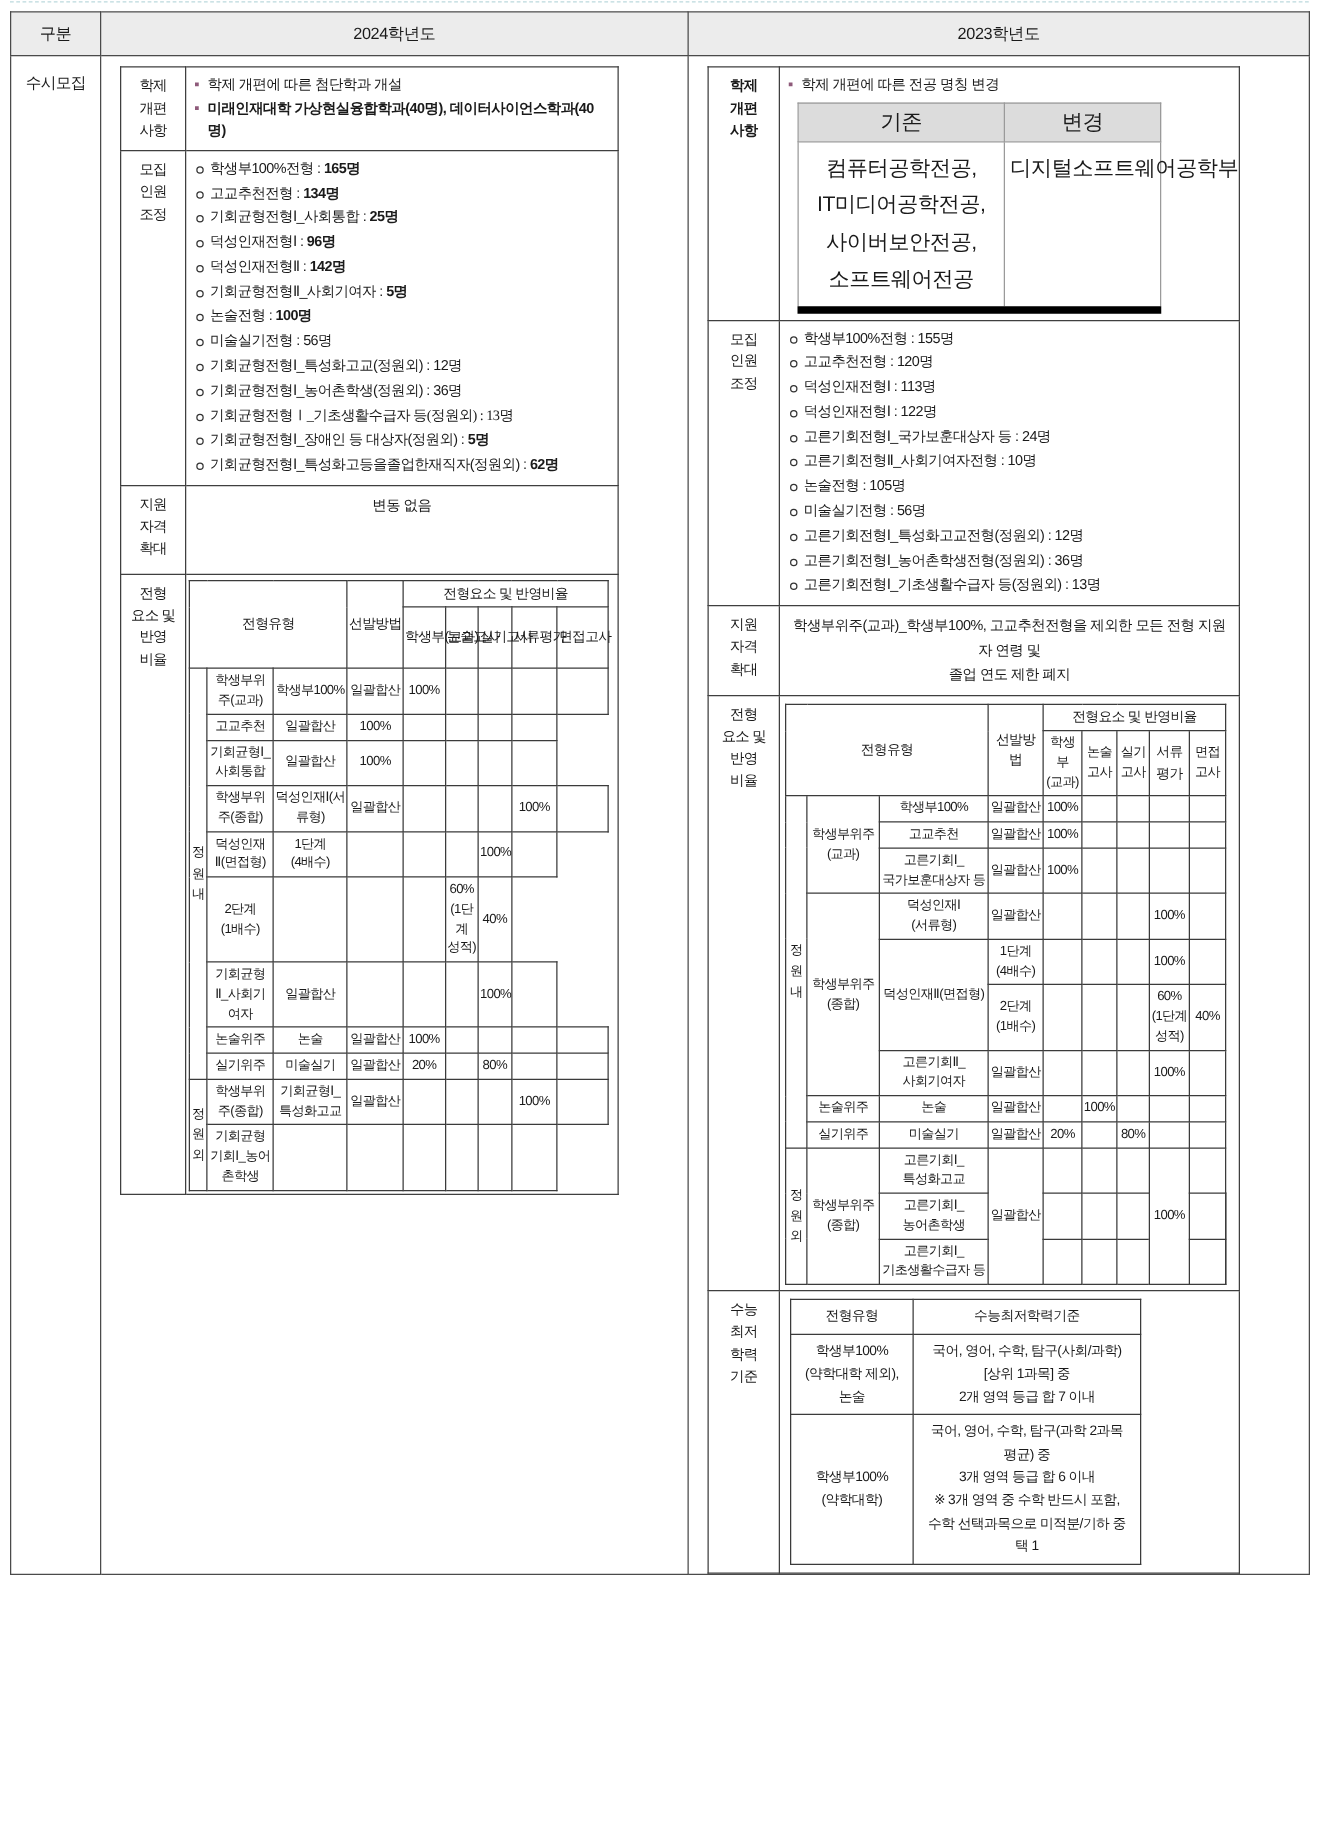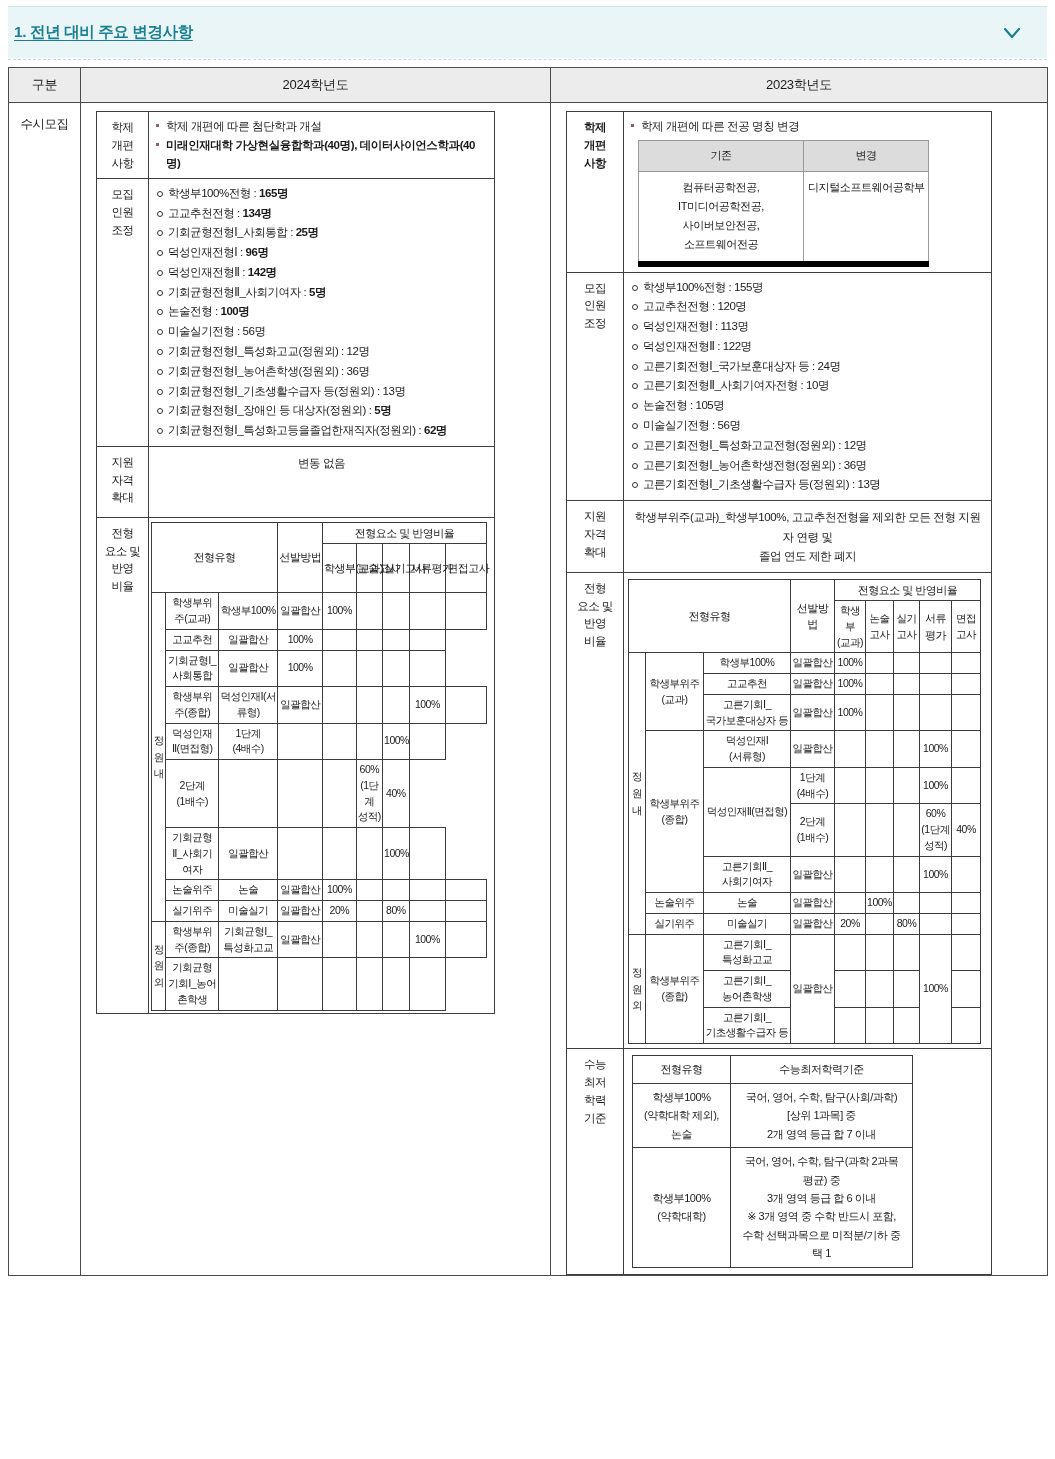--- a/index.html
+++ b/index.html
@@ -125,21 +125,21 @@
     border:1px solid #333;
     border-radius:50%;
   }
   b.n{font-weight:bold;}
 
   
   table.mini{
     border-collapse:collapse;
     table-layout:fixed;
     margin-top:4px;
-    font-size:11px;
+    font-size:17px;
     border-radius:26px;
   }
   table.mini th{
     background:#dcdcdc;
     border:1px solid #9a9a9a;
     font-weight:normal;
     height:28px;
     letter-spacing:-.4px;
   }
   table.mini td{
@@ -194,28 +194,20 @@
     line-height:1.68;
     letter-spacing:-.45px;
     vertical-align:middle;
   }
 </style>
 </head>
 <body>
 
 <div id="root">
 
-  <div class="acc-header">
-    <span class="acc-title">1. 전년 대비 주요 변경사항</span>
-    <span>
-      <svg class="chev" viewBox="0 0 26 26" aria-hidden="true">
-        <path d="M6 9 L13 17 L20 9" fill="none" stroke="#1a7f92" stroke-width="2.2" stroke-linecap="round" stroke-linejoin="round"></path>
-      </svg>
-    </span>
-  </div>
   <div class="acc-divider"></div>
 
   <table class="outer">
     <colgroup>
         <col style="width:72px">
         <col style="width:470px">
         <col style="width:497px">
       </colgroup>
     <thead>
       <tr>
@@ -254,21 +246,21 @@
                       <li style="white-space: normal;">학생부100%전형 : <b class="n">165명</b></li>
                       <li style="white-space: normal;">고교추천전형 : <b class="n">134명</b></li>
                       <li style="white-space: normal;">기회균형전형Ⅰ_사회통합 : <b class="n">25명</b></li>
                       <li style="white-space: normal;">덕성인재전형Ⅰ : <b class="n">96명</b></li>
                       <li style="white-space: normal;">덕성인재전형Ⅱ : <b class="n">142명</b></li>
                       <li style="white-space: normal;">기회균형전형Ⅱ_사회기여자 : <b class="n">5명</b></li>
                       <li style="white-space: normal;">논술전형 : <b class="n">100명</b></li>
                       <li style="white-space: normal;">미술실기전형 : <span>56명</span></li>
                       <li style="white-space: normal;">기회균형전형Ⅰ_특성화고교(정원외) : <span>12명</span></li>
                       <li style="white-space: normal;">기회균형전형Ⅰ_농어촌학생(정원외) : <span>36명</span></li>
-                      <li style="white-space: normal;">기회균형전형Ⅰ_기초생활수급자 등(정원외) : <span>13명</span></li>
+                      <li style="white-space: normal; font-family: Liberation Serif, serif;">기회균형전형Ⅰ_기초생활수급자 등(정원외) : <span>13명</span></li>
                       <li style="white-space: normal;">기회균형전형Ⅰ_장애인 등 대상자(정원외) : <b class="n">5명</b></li>
                       <li style="white-space: normal;">기회균형전형Ⅰ_특성화고등을졸업한재직자(정원외) : <b class="n">62명</b></li>
                     </ul>
               </td>
             </tr>
 
             <tr>
               <td class="rowlabel">지원<br>자격<br>확대</td>
               <td class="ctext" style="padding-top:7px;height:58px;vertical-align:top">변동 없음</td>
             </tr>
@@ -470,21 +462,21 @@
               </td>
             </tr>
 
             <tr>
               <td class="rowlabel">모집<br>인원<br>조정</td>
               <td class="body-cell">
                 <ul class="circ" id="mojip2023">
                       <li>학생부100%전형 : 155명</li>
                       <li>고교추천전형 : 120명</li>
                       <li>덕성인재전형Ⅰ : 113명</li>
-                      <li>덕성인재전형Ⅱ : 122명</li>
+                      <li>덕성인재전형Ⅰ : 122명</li>
                       <li>고른기회전형Ⅰ_국가보훈대상자 등 : 24명</li>
                       <li>고른기회전형Ⅱ_사회기여자전형 : 10명</li>
                       <li>논술전형 : 105명</li>
                       <li>미술실기전형 : 56명</li>
                       <li>고른기회전형Ⅰ_특성화고교전형(정원외) : 12명</li>
                       <li>고른기회전형Ⅰ_농어촌학생전형(정원외) : 36명</li>
                       <li>고른기회전형Ⅰ_기초생활수급자 등(정원외) : 13명</li>
                     </ul>
               </td>
             </tr>

